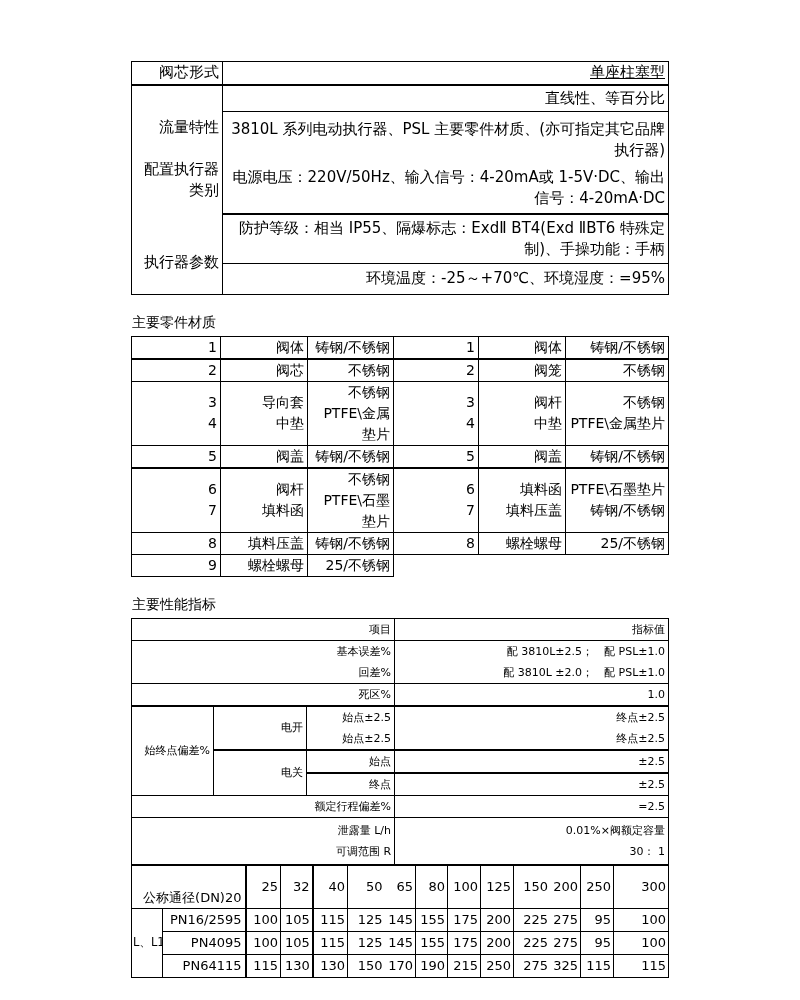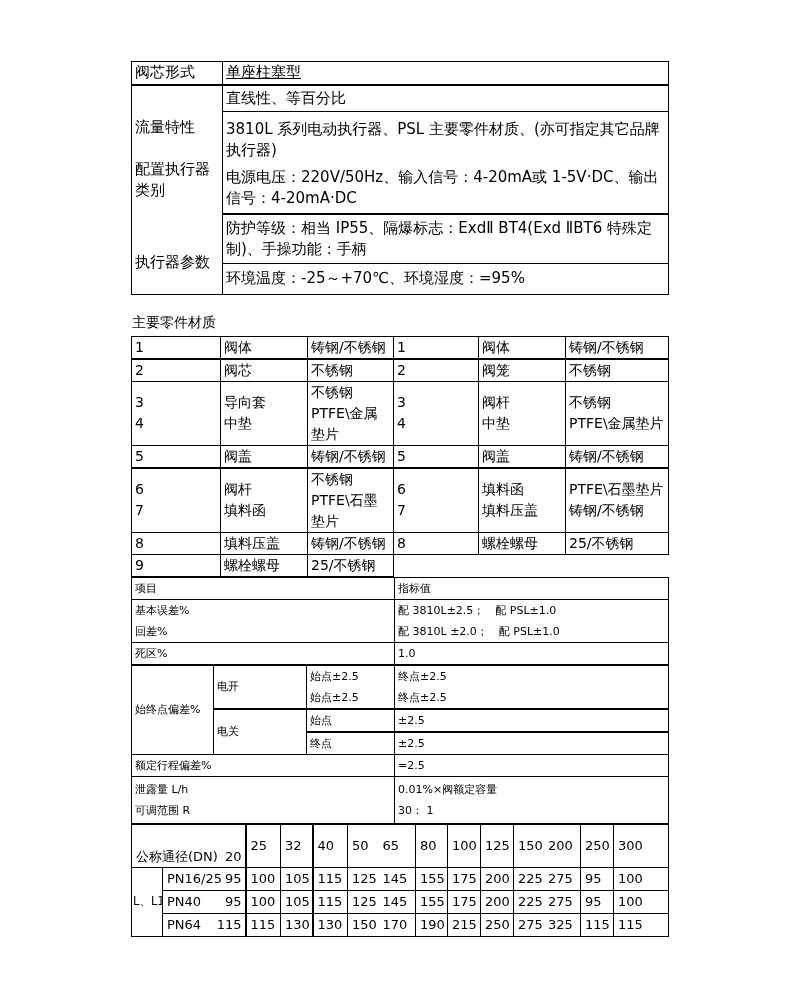--- a/index.html
+++ b/index.html
@@ -2,21 +2,21 @@
 <html><head>
 <meta charset="utf-8">
 <style>
   html,body{margin:0;padding:0;}
   body{
     width:800px;height:1000px;background:#ffffff;color:#000;
     font-family:"DejaVu Sans","Liberation Sans",sans-serif;
     overflow:hidden;position:relative;
   }
   .page{position:absolute;left:131px;top:61px;width:537px;}
-  table{border-collapse:collapse;table-layout:fixed;width:537px;}
+  table{border-collapse:collapse;table-layout:fixed;width:537px;text-align:right;}
   td{
     border:1px solid #000;padding:0 3px;vertical-align:middle;
     white-space:pre-line;overflow:hidden;
   }
   
   .t1{font-size:15px;}
   .t1 td{line-height:21px;}
   .t1 .lblcell{vertical-align:top;padding-top:10px;}
   .t1 .gap{margin-top:30px;}
   .t1 .low{vertical-align:bottom;padding-bottom:3px;}
@@ -153,20 +153,21 @@
       <td>9</td>
       <td>螺栓螺母</td>
       <td>25/不锈钢</td>
       <td class="blank"></td>
       <td class="blank"></td>
       <td class="blank"></td>
     </tr>
   </tbody>
     </table>
 
+  <div class="sec-title">主要性能指标</div>
   <table class="t3">
     <colgroup>
       <col style="width:82px">
         <col style="width:93px">
         <col style="width:88px">
         <col style="width:274px">
     </colgroup>
     <tbody>
         <tr style="height:22px">
       <td colspan="3">项目</td>

